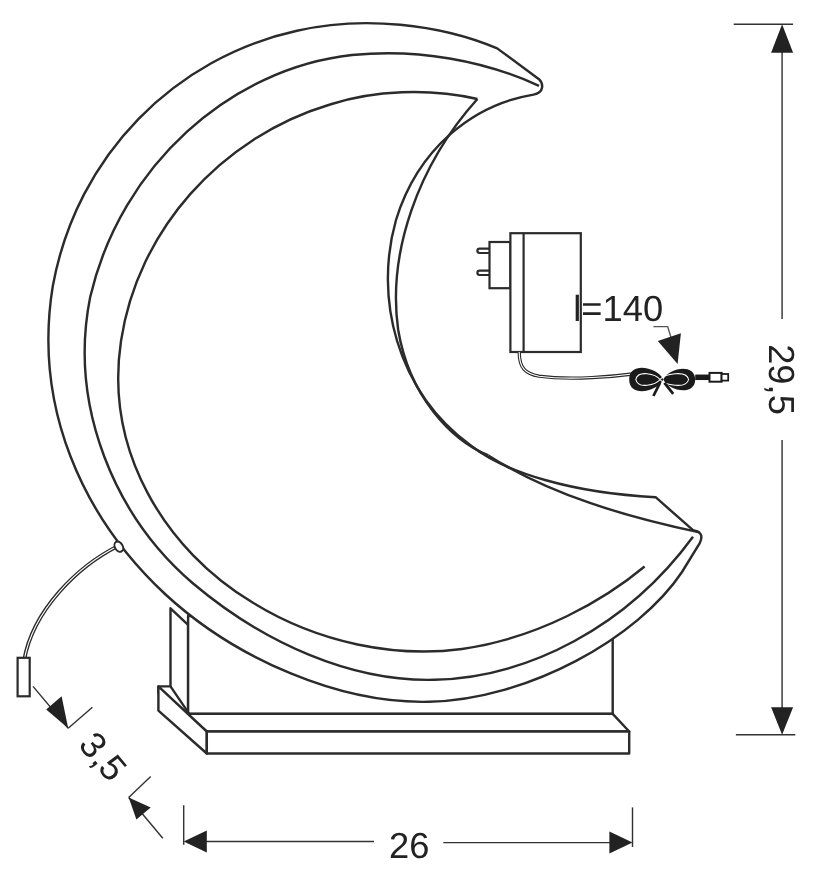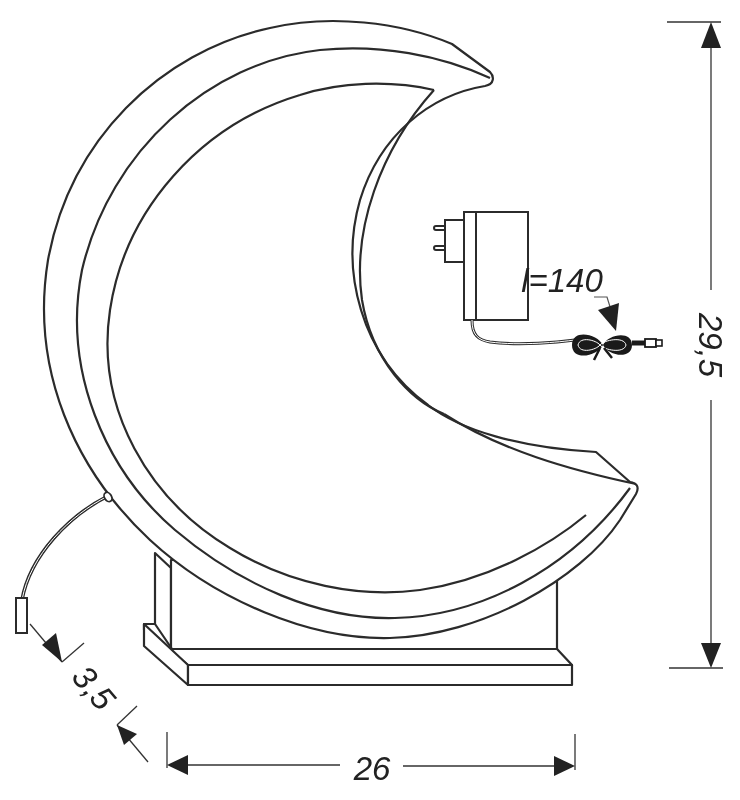--- a/index.html
+++ b/index.html
@@ -1,17 +1,17 @@
 <!DOCTYPE html>
 <html><head>
 <meta charset="utf-8">
 <style>
   html, body { margin: 0; padding: 0; background: #ffffff; }
   body { width: 740px; height: 800px; overflow: hidden; font-family: "Liberation Sans", sans-serif; }
-  #canvas { position: absolute; left: 0; top: 0; width: 740px; height: 800px; font-style: italic; }
+  #canvas { position: absolute; left: 0; top: 0; width: 740px; height: 800px; }
   svg text { font-family: "Liberation Sans", sans-serif; fill: #222222; }
 </style>
 </head>
 <body>
 
 <div id="canvas">
 <svg width="740" height="800" viewBox="0 0 740 800" xmlns="http://www.w3.org/2000/svg">
   <defs>
     <marker id="arr" viewBox="0 0 10 10" refX="10" refY="5" markerWidth="8" markerHeight="8" orient="auto-start-reverse">
       <path d="M0,0 L10,5 L0,10 z" fill="#222"></path>

